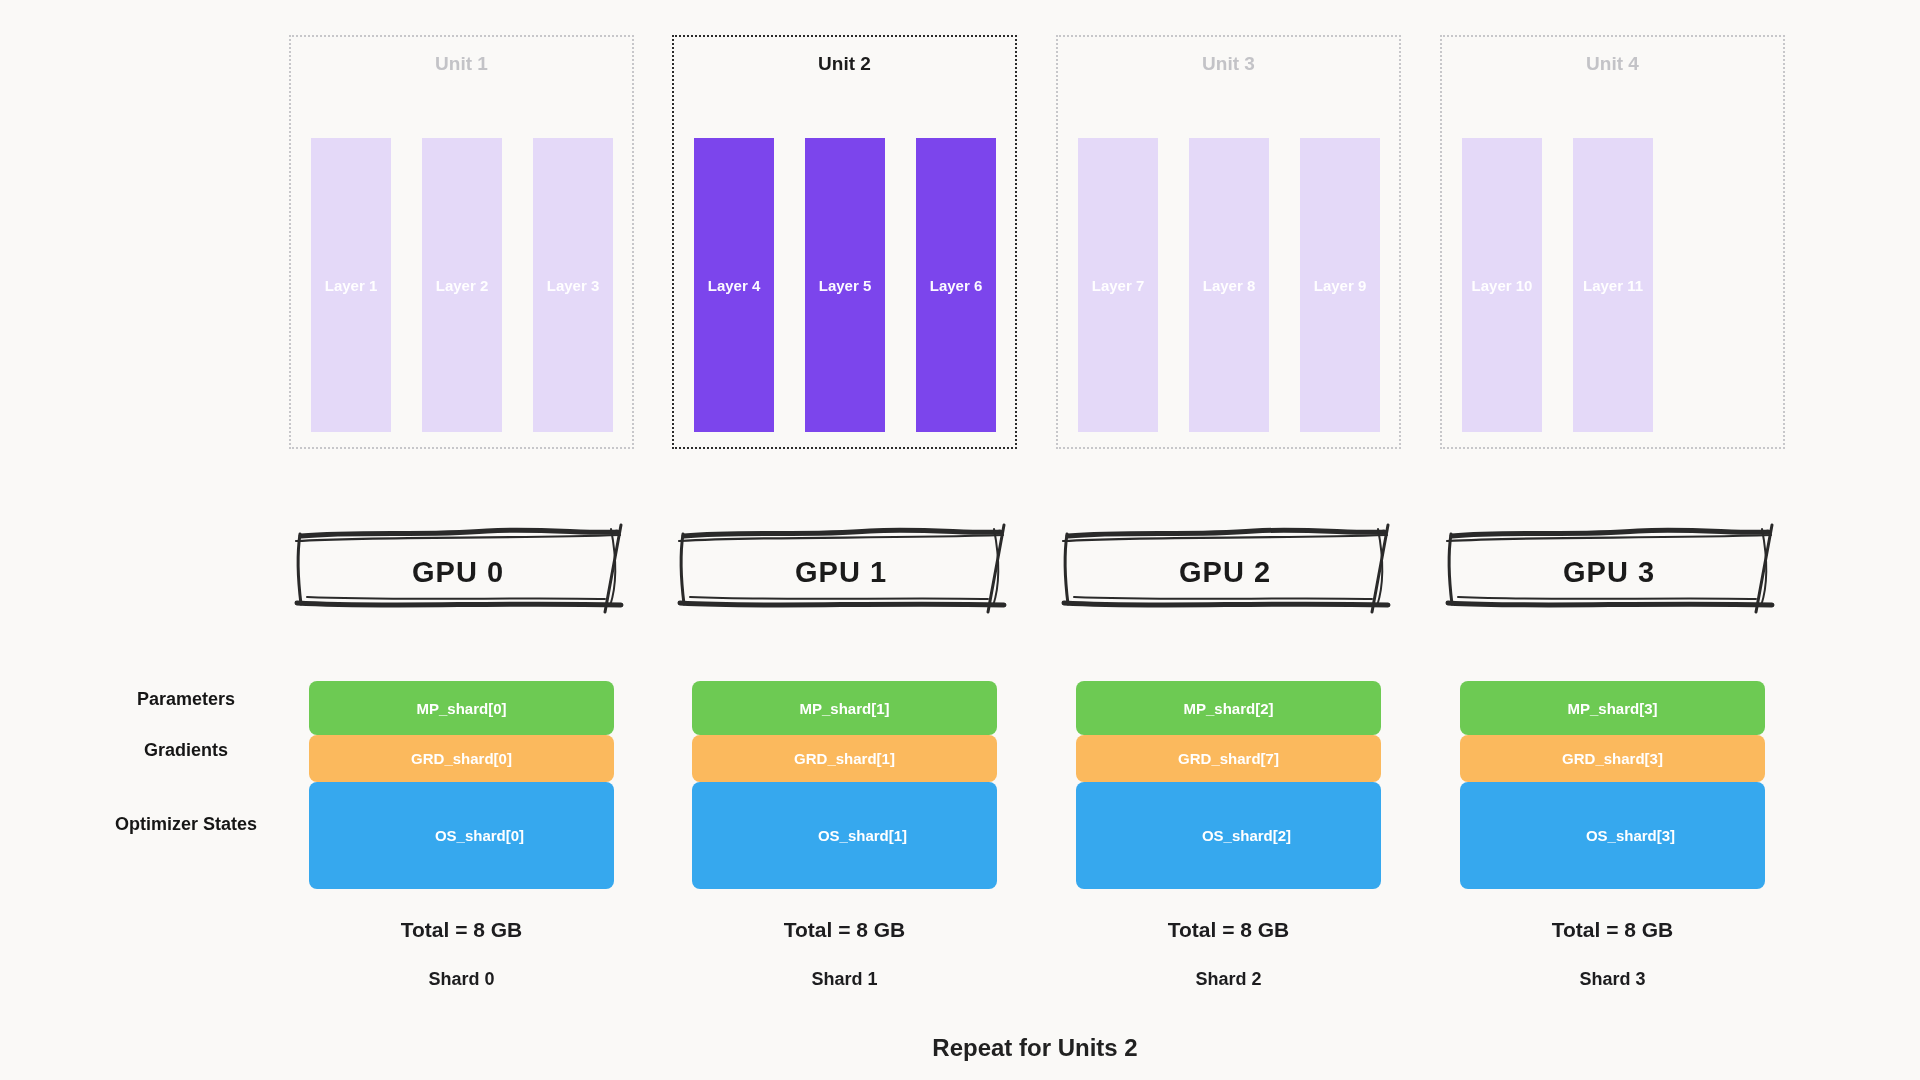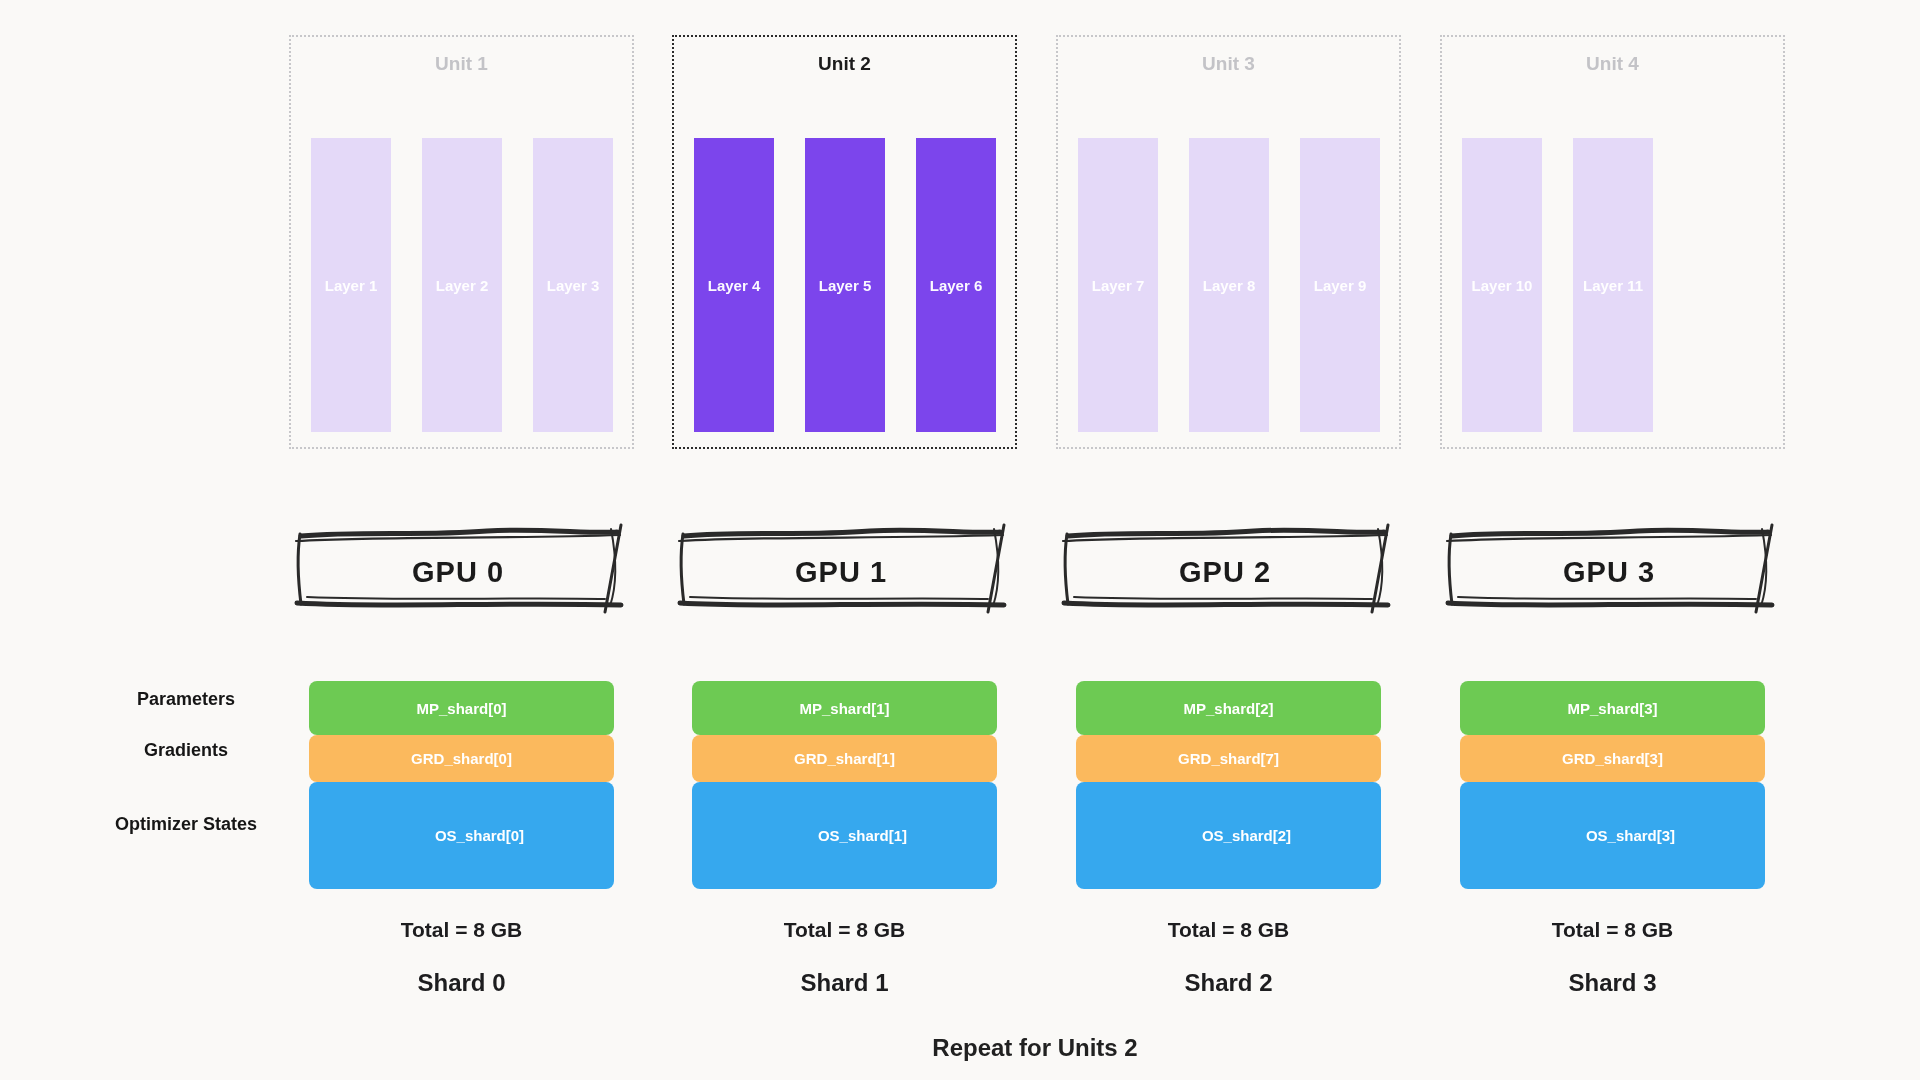--- a/index.html
+++ b/index.html
@@ -50,21 +50,21 @@
   .seg-params{height:54px;background:var(--params-bar,#6DCA53);}
   .seg-grads{height:47px;background:var(--gradients-bar,#FBB95D);}
   .seg-os{height:107px;background:var(--optimizer-bar,#36A8EE);padding-left:36px;}
 
   .total-label{
     position:absolute;top:910px;left:20px;width:305px;text-align:center;
     font-size:21px;font-weight:700;color:#1D1D1F;
   }
   .shard-label{
     position:absolute;top:961px;left:20px;width:305px;text-align:center;
-    font-size:24px;font-weight:700;color:#1D1D1F;
+    font-size:18px;font-weight:700;color:#1D1D1F;
   }
 
   
   .row-label{
     position:absolute;left:66px;width:240px;text-align:center;
     font-size:18px;font-weight:700;color:#161616;
   }
   .row-params{top:689px;}
   .row-grads{top:740px;}
   .row-os{top:814px;}

